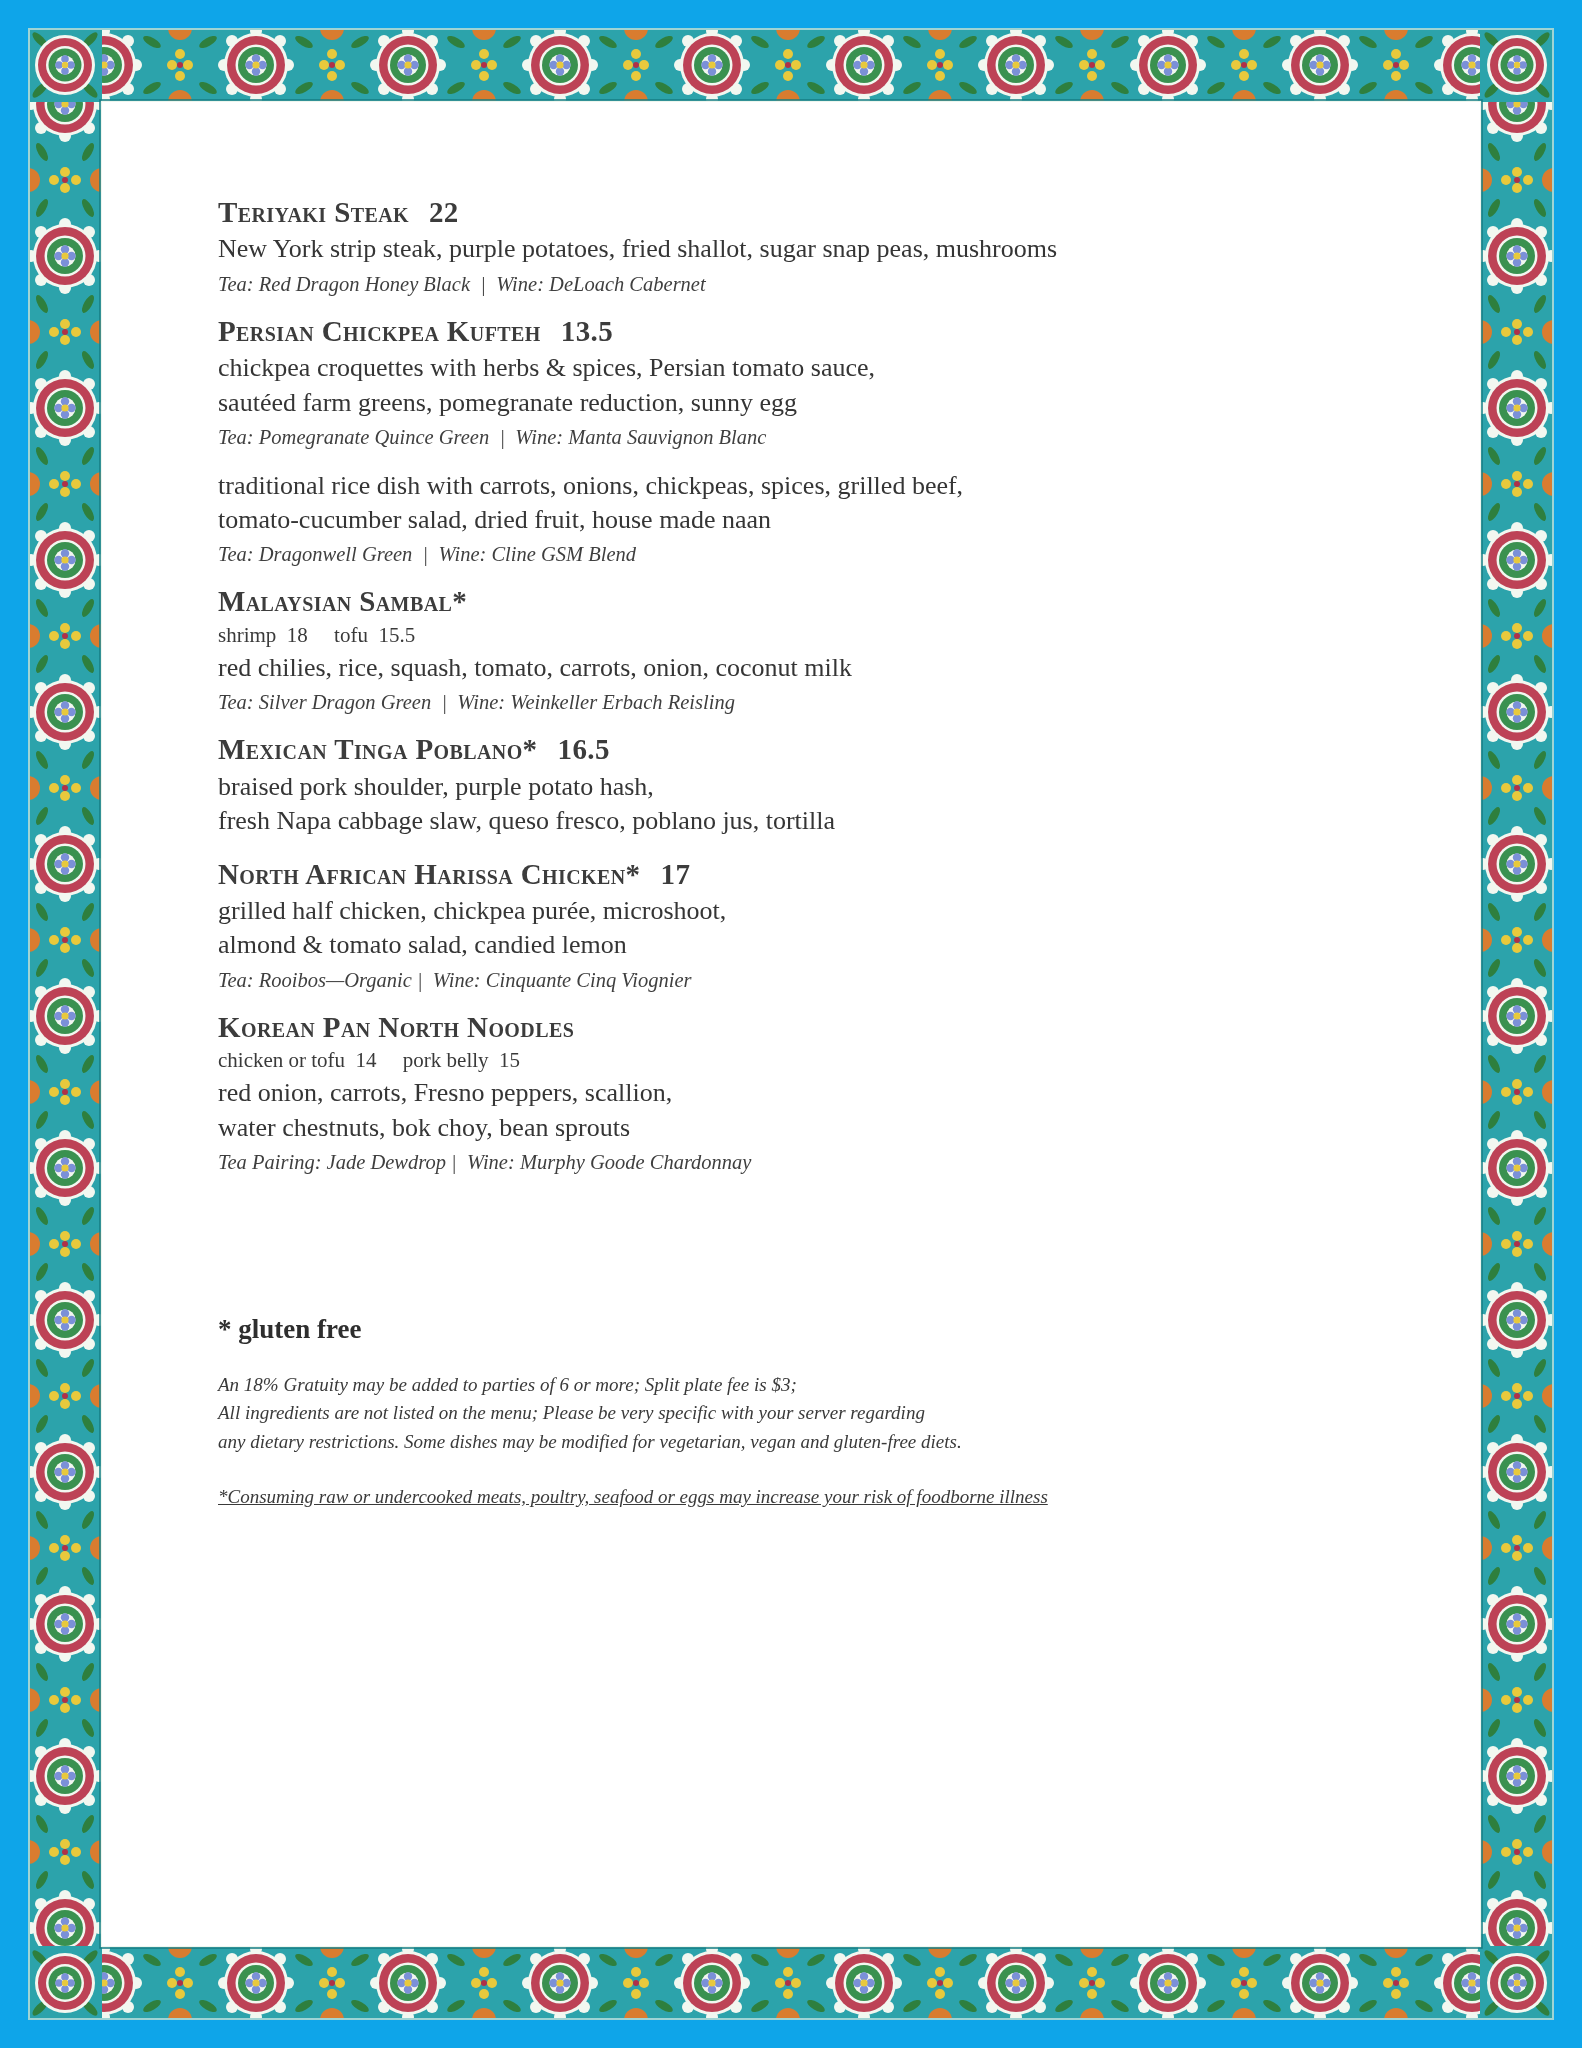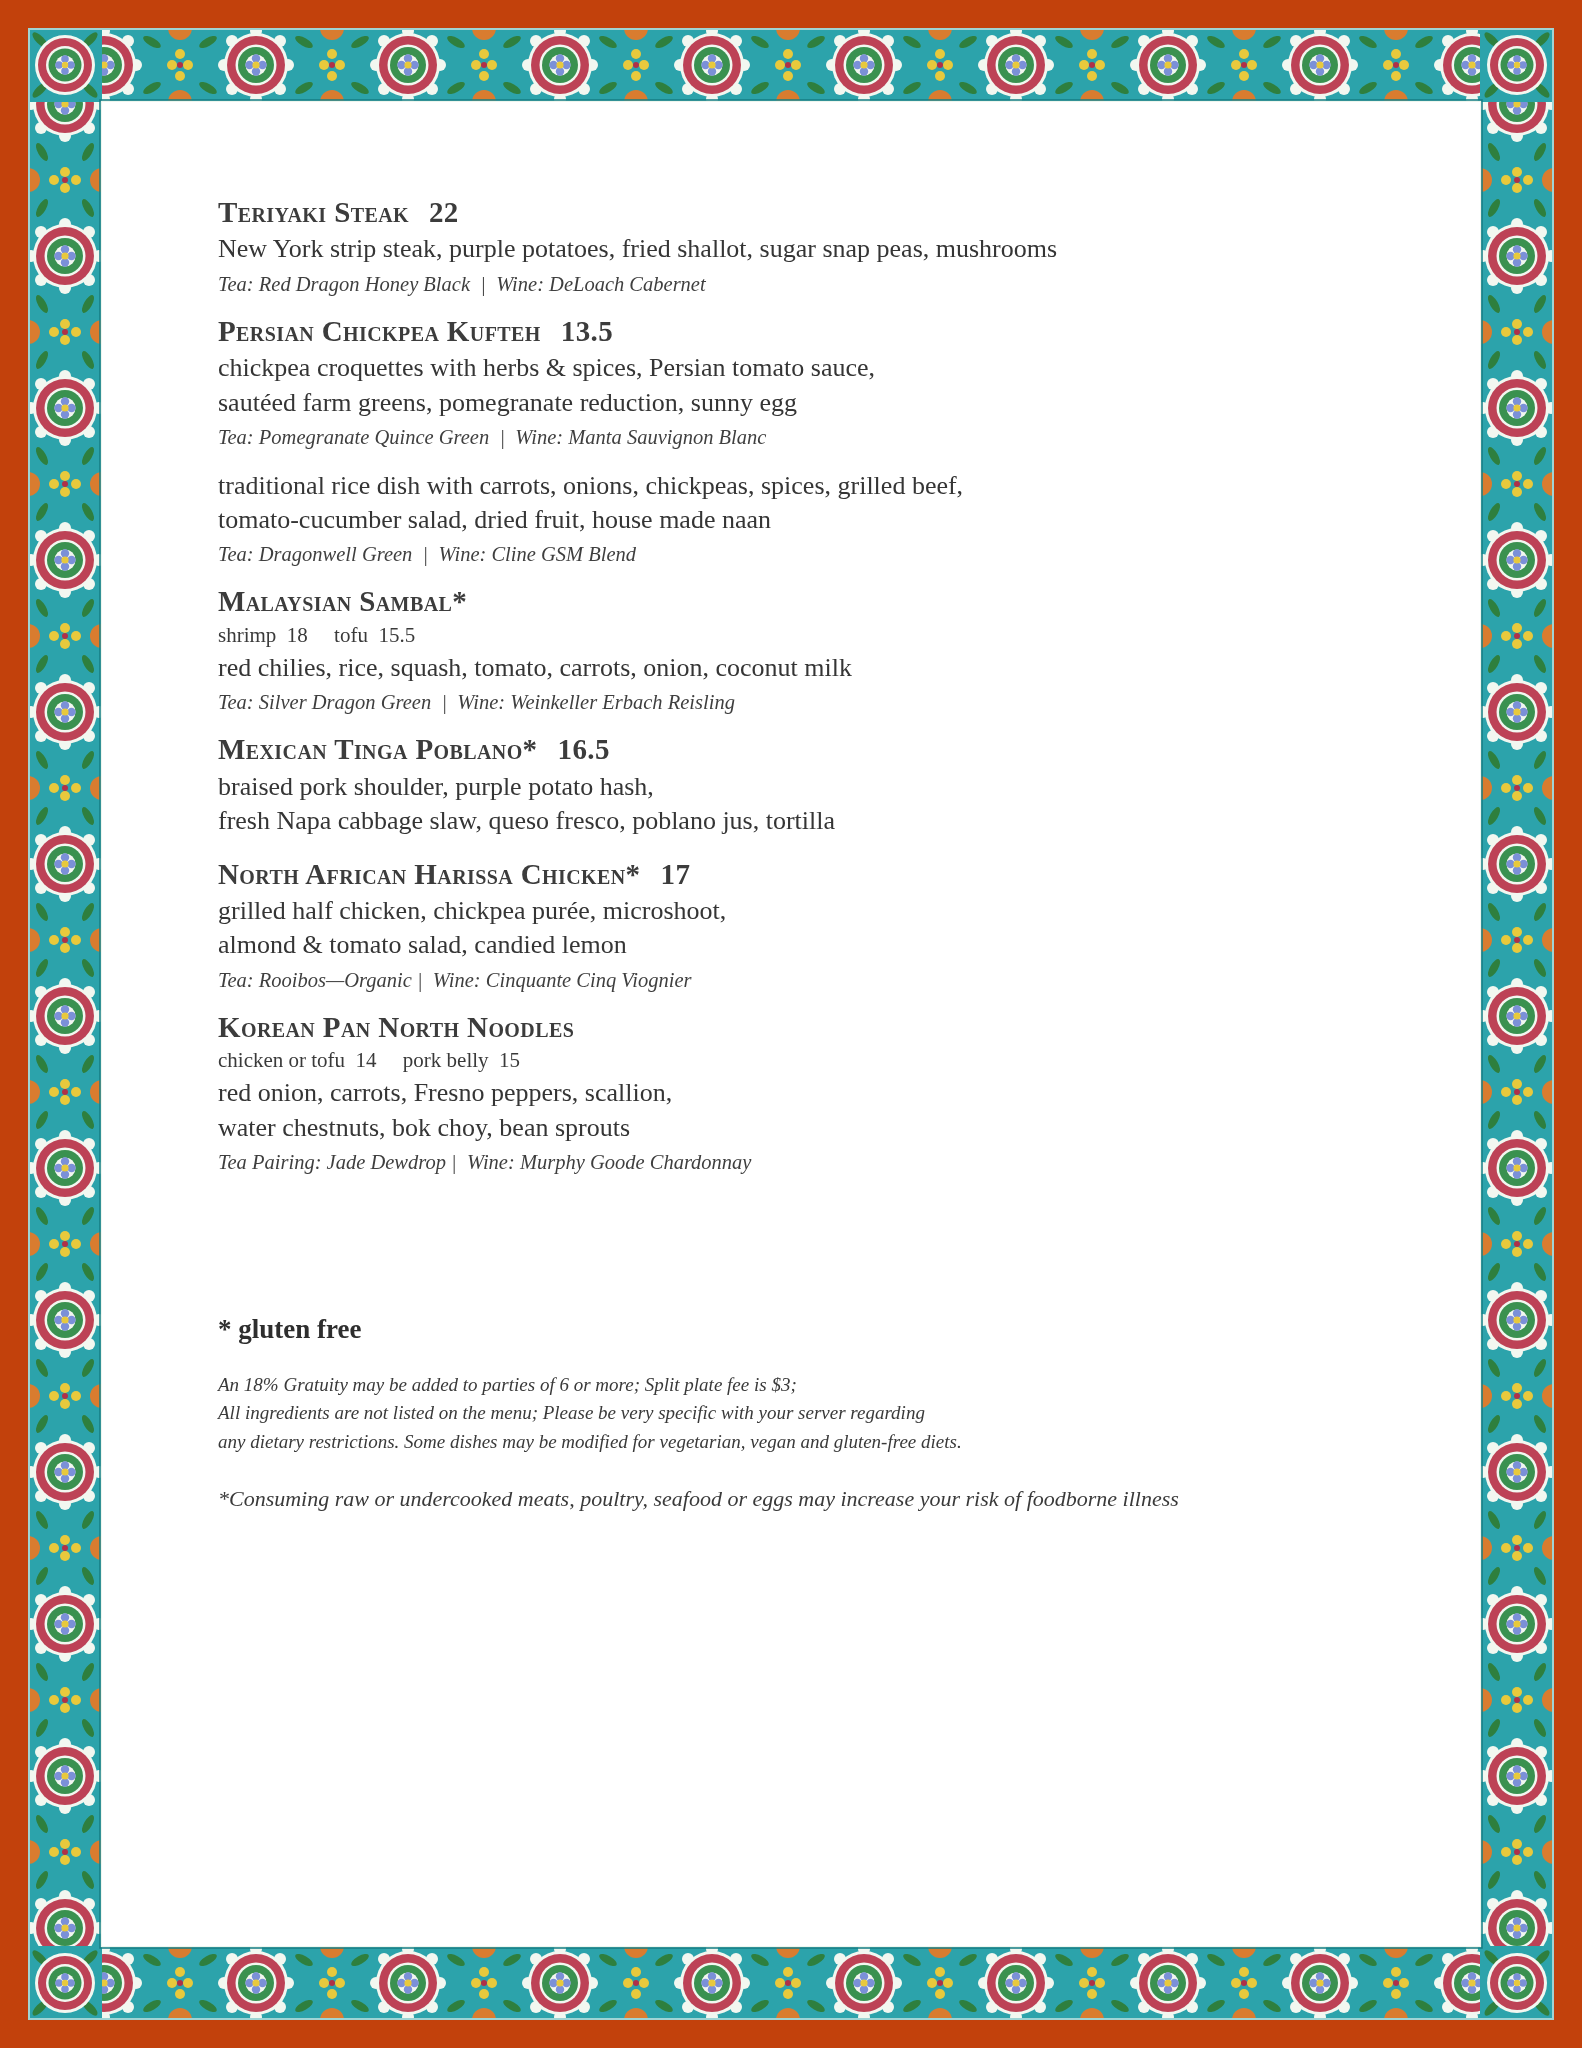--- a/index.html
+++ b/index.html
@@ -1,21 +1,21 @@
 <!DOCTYPE html>
 <html><head>
 <meta charset="utf-8">
 <style>
   html, body { margin: 0; padding: 0; background: #ffffff; }
   .page {
     position: relative;
     width: 1582px;
     height: 2048px;
     margin: 0 auto;
-    background: #c2410c;
+    background: #0ea5e9;
     font-family: "Liberation Serif", "DejaVu Serif", serif;
     color: #3b3b3b;
     overflow: hidden;
   }
   .border-svg {
     position: absolute;
     left: 28px;
     top: 28px;
     width: 1526px;
     height: 1992px;
@@ -77,23 +77,24 @@
   .fine-print {
     margin: 26px 0 0 0;
     font-size: 19px;
     font-style: italic;
     line-height: 1.5;
     color: #3a3a3a;
     white-space: pre-line;
   }
   .warning {
     margin: 30px 0 8px 0;
-    font-size: 22px;
+    font-size: 19px;
     font-style: italic;
     color: #3a3a3a;
+    text-decoration: underline;
   }
 </style>
 </head>
 <body>
 
 <div class="page">
 
   <svg class="border-svg" viewBox="0 0 1526 1992" xmlns="http://www.w3.org/2000/svg">
     <defs>
       <g id="mH">

